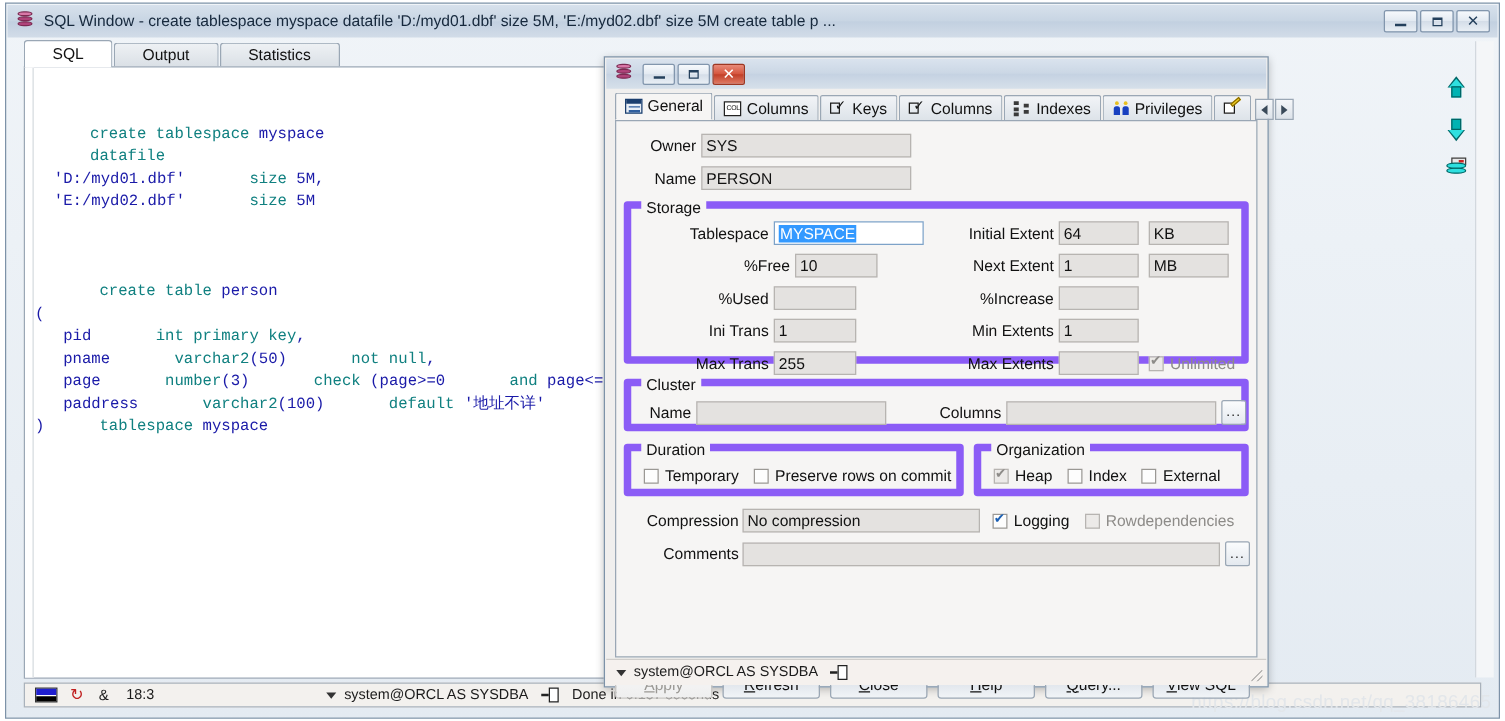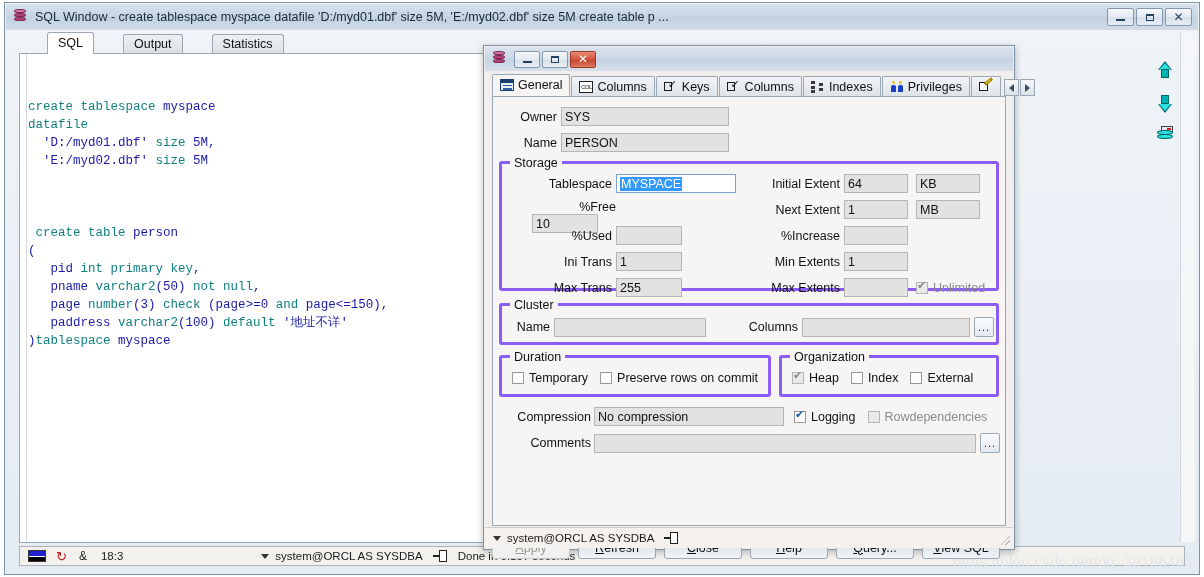--- a/index.html
+++ b/index.html
@@ -45,41 +45,41 @@
   }
   .glyph-min{width:9px;height:1px;border-bottom:2px solid #24405c;margin-top:5px;}
   .glyph-max{width:8px;height:7px;border:1px solid #24405c;border-top-width:2px;box-sizing:border-box;}
   .glyph-x{font-size:12px;line-height:1;font-family:"DejaVu Sans",sans-serif;}
 
   
   .mdi-tabs{
     position:absolute;left:14px;top:29px;height:22px;display:flex;align-items:flex-end;
   }
   .mtab{
-    height:20px;line-height:19px;padding:0 10px;font-size:12.5px;color:#111;
+    height:20px;line-height:19px;padding:0 22px;font-size:12.5px;color:#111;
     border:1px solid #9aa7b5;border-bottom:none;
     border-radius:3px 3px 0 0;background:linear-gradient(180deg,#eef1f4,#d9dfe5);
-    margin-right:1px;box-sizing:border-box;margin-left:28px;
+    margin-right:1px;box-sizing:border-box;
   }
   .mtab.active{
     height:22px;line-height:21px;background:#ffffff;border-color:#9aa7b5;
     position:relative;z-index:3;
   }
   
   .editor-pane{
     position:absolute;left:14px;top:50px;width:466px;height:490px;
     background:#ffffff;border:1px solid #9aa7b5;box-sizing:border-box;
   }
   .gutter{position:absolute;left:0;top:0;width:6px;height:100%;background:#ffffff;border-right:1px solid #d6dbe0;}
   .code{
     position:absolute;left:8px;top:44px;right:4px;
     font-family:"Liberation Mono","DejaVu Sans Mono",monospace;
     font-size:12.5px;line-height:18px;white-space:pre;color:#1a1aa8;
   }
-  .kw{color:#108080;}
+  .kw{color:#108080;margin-left:44px;}
   .id{color:#1a1aa8;}
   .num{color:#1a1aa8;}
   .str{color:#1a1aa8;}
   .pn{color:#1a1aa8;}
 
   
   .rtools{position:absolute;right:22px;top:58px;width:24px;display:flex;flex-direction:column;align-items:center;gap:12px;}
   .ticon{width:20px;height:20px;position:relative;}
   .arrow-up-stem{position:absolute;left:6px;top:8px;width:8px;height:9px;background:#00b3b3;border:1px solid #006666;box-sizing:border-box;}
   .arrow-up-cap{position:absolute;left:3px;top:0;width:0;height:0;border-left:7px solid transparent;border-right:7px solid transparent;border-bottom:9px solid #006666;}
@@ -180,21 +180,21 @@
 
   .row{display:flex;align-items:center;}
   .lbl{font-size:12.5px;color:#111;text-align:right;white-space:nowrap;}
   .fld{
     height:19px;line-height:19px;background:#e4e2e0;border:1px solid #b7b4b1;
     box-sizing:border-box;font-size:12.5px;color:#111;padding:0 3px;overflow:hidden;white-space:nowrap;
   }
   .fld.edit{background:#ffffff;border:1px solid #7da2c8;}
   .selhl{background:#3399ff;color:#ffffff;padding:0 1px;}
   .grp{
-    position:absolute;border:3px solid #8b5cf6;border-radius:3px;box-sizing:border-box;
+    position:absolute;border:6px solid #8b5cf6;border-radius:3px;box-sizing:border-box;
   }
   .grp-title{
     position:absolute;top:-8px;left:8px;background:#f6f5f4;padding:0 4px;font-size:12.5px;color:#111;
   }
   .cb{
     width:12px;height:12px;border:1px solid #9a9894;background:#fdfdfd;box-sizing:border-box;
     display:inline-block;position:relative;flex:none;
   }
   .cb.dis{background:#eceae8;border-color:#b7b4b1;}
   .cb.on::after{content:"✔";position:absolute;left:0px;top:-4px;font-size:11px;color:#1a5fb4;font-family:"DejaVu Sans",sans-serif;}
@@ -392,21 +392,21 @@
           <span class="fld" style="width:168px;margin-left:4px;">PERSON</span>
         </div>
 
         <div class="grp" style="left:6px;top:64px;width:500px;height:130px;">
           <span class="grp-title">Storage</span>
 
           <div class="row" style="position:absolute;left:4px;top:10px;">
             <span class="lbl" style="width:106px;">Tablespace</span>
             <span class="fld edit" style="width:120px;margin-left:4px;"><span class="selhl">MYSPACE</span></span>
           </div>
-          <div class="row" style="position:absolute;left:8px;top:36px;flex-direction:column;">
+          <div class="row" style="position:absolute;left:21px;top:36px;">
             <span class="lbl" style="width:106px;">%Free</span>
             <span class="fld" style="width:66px;margin-left:4px;">10</span>
           </div>
           <div class="row" style="position:absolute;left:4px;top:62px;">
             <span class="lbl" style="width:106px;">%Used</span>
             <span class="fld" style="width:66px;margin-left:4px;"></span>
           </div>
           <div class="row" style="position:absolute;left:4px;top:88px;">
             <span class="lbl" style="width:106px;">Ini Trans</span>
             <span class="fld" style="width:66px;margin-left:4px;">1</span>

